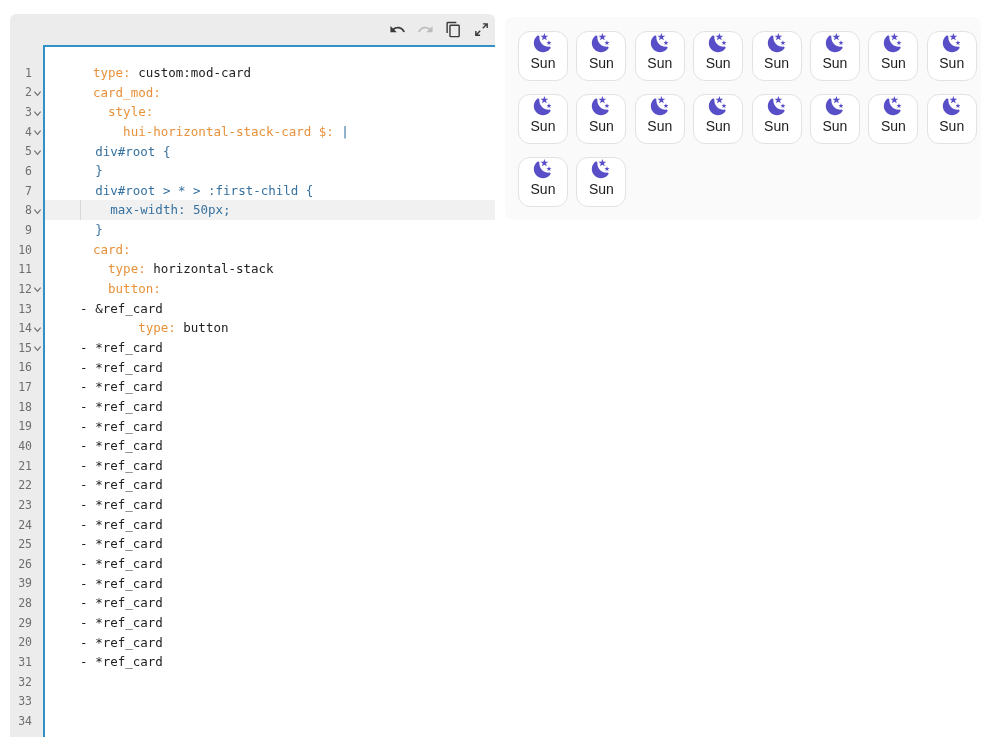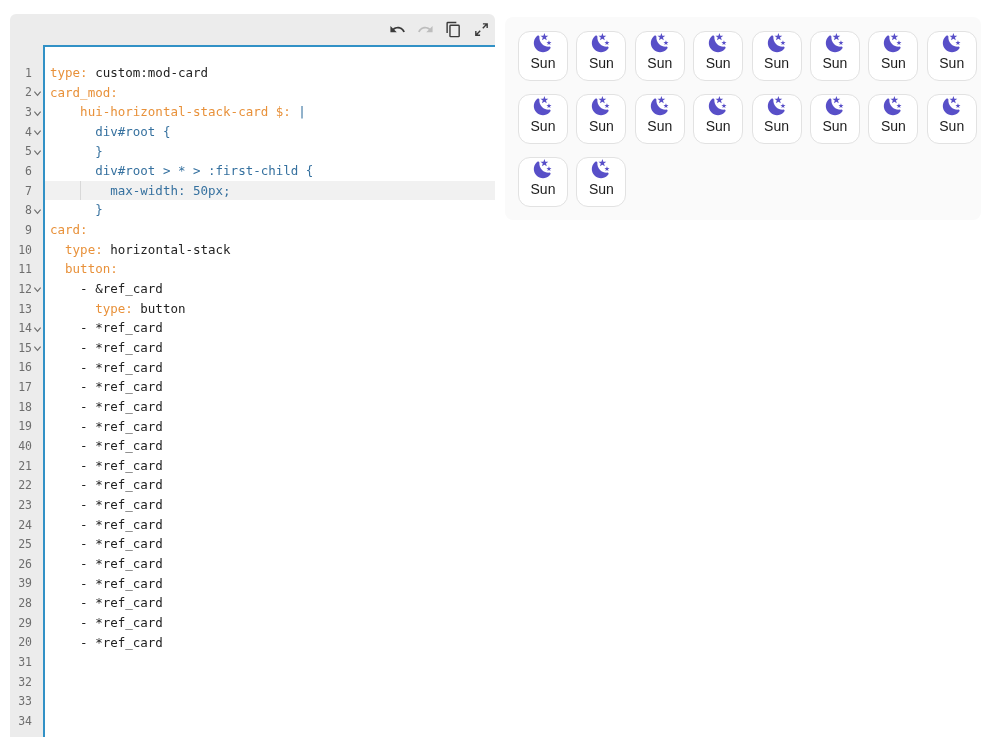--- a/index.html
+++ b/index.html
@@ -37,21 +37,21 @@
   .gutter-row{height:19.65px;display:flex;align-items:center;}
   .lnum{flex:1;text-align:right;}
   .fold{width:11px;flex:0 0 11px;display:flex;align-items:center;justify-content:center;margin-top:2px;}
   .code-area{flex:1;background:#ffffff;border-top:2px solid var(--accent-blue);
     border-left:2px solid var(--accent-blue);padding-top:16px;overflow:hidden;}
   .code-line{position:relative;height:19.65px;line-height:19.65px;white-space:pre;
     font-family:"DejaVu Sans Mono",monospace;font-size:12.5px;color:var(--plain);
     padding-left:5px;}
   .code-line.active{background:var(--active-line);}
   .indent-guide{position:absolute;left:35px;top:0;bottom:0;width:1px;background:#d8d8d8;}
-  .tok-key{color:var(--key);}
+  .tok-key{color:var(--key);margin-left:43px;}
   .tok-str{color:var(--str);}
   .tok-plain{color:var(--plain);}
 
   
   .preview-panel{position:absolute;left:505px;top:17px;width:476px;height:203px;
     background:var(--preview-bg);border-radius:8px;
     padding:14px 0 0 13px;display:flex;flex-wrap:wrap;align-content:flex-start;
     column-gap:8.4px;row-gap:13px;}
   .btn-card{width:50px;height:50px;background:#ffffff;border:1px solid var(--card-border);
     border-radius:12px;display:flex;flex-direction:column;align-items:center;
@@ -254,20 +254,21 @@
             <span class="fold"></span>
           </div>
           <div class="gutter-row">
             <span class="lnum">34</span>
             <span class="fold"></span>
           </div>
         </div>
       <div class="code-area">
           <div class="code-line"><span class="tok-key">type:</span><span class="tok-plain"> custom:mod-card</span></div>
           <div class="code-line"><span class="tok-key">card_mod:</span></div>
+          <div class="code-line"><span class="tok-plain">  </span><span class="tok-key">style:</span></div>
           <div class="code-line"><span class="tok-plain">    </span><span class="tok-key">hui-horizontal-stack-card $:</span><span class="tok-str"> |</span></div>
           <div class="code-line"><span class="tok-str">      div#root {</span></div>
           <div class="code-line"><span class="tok-str">      }</span></div>
           <div class="code-line"><span class="tok-str">      div#root &gt; * &gt; :first-child {</span></div>
           <div class="code-line active"><span class="indent-guide"></span><span class="tok-str">        max-width: 50px;</span></div>
           <div class="code-line"><span class="tok-str">      }</span></div>
           <div class="code-line"><span class="tok-key">card:</span></div>
           <div class="code-line"><span class="tok-plain">  </span><span class="tok-key">type:</span><span class="tok-plain"> horizontal-stack</span></div>
           <div class="code-line"><span class="tok-plain">  </span><span class="tok-key">button:</span></div>
           <div class="code-line"><span class="tok-plain">    - &amp;ref_card</span></div>

